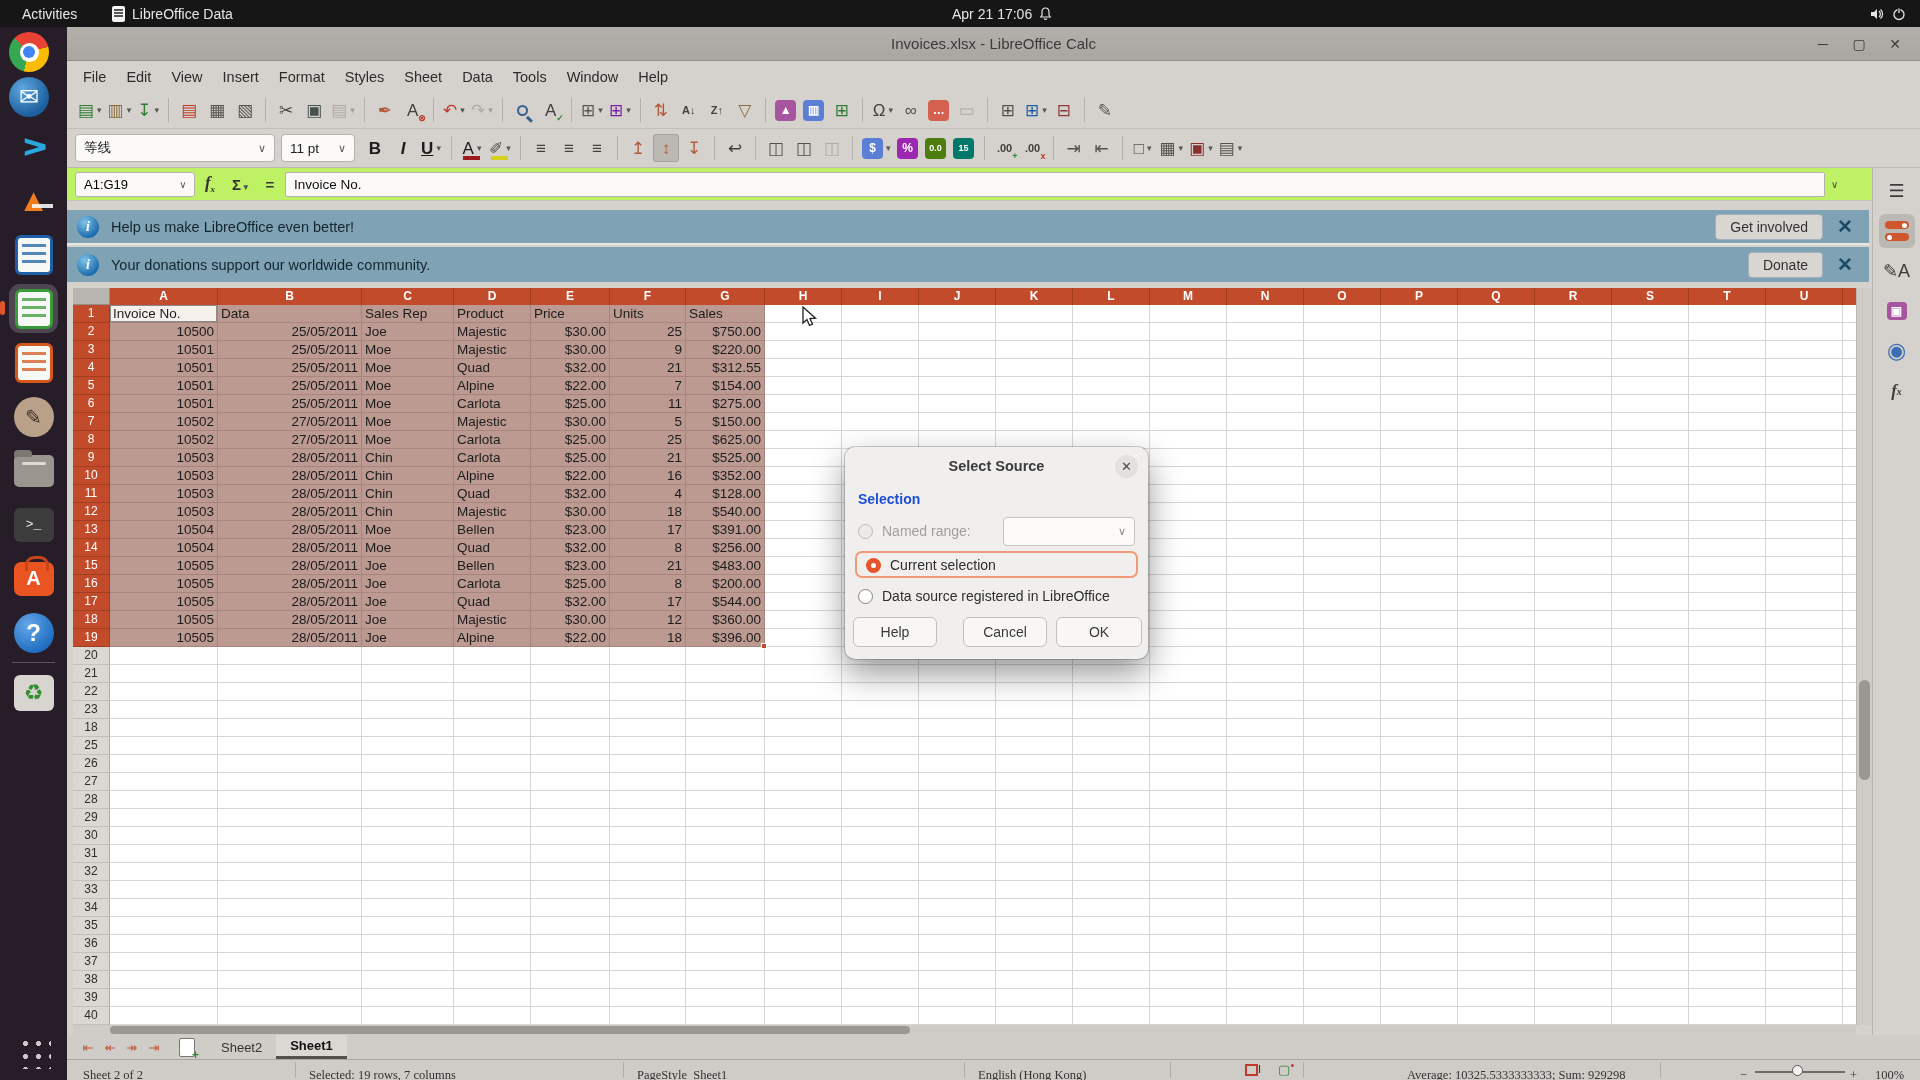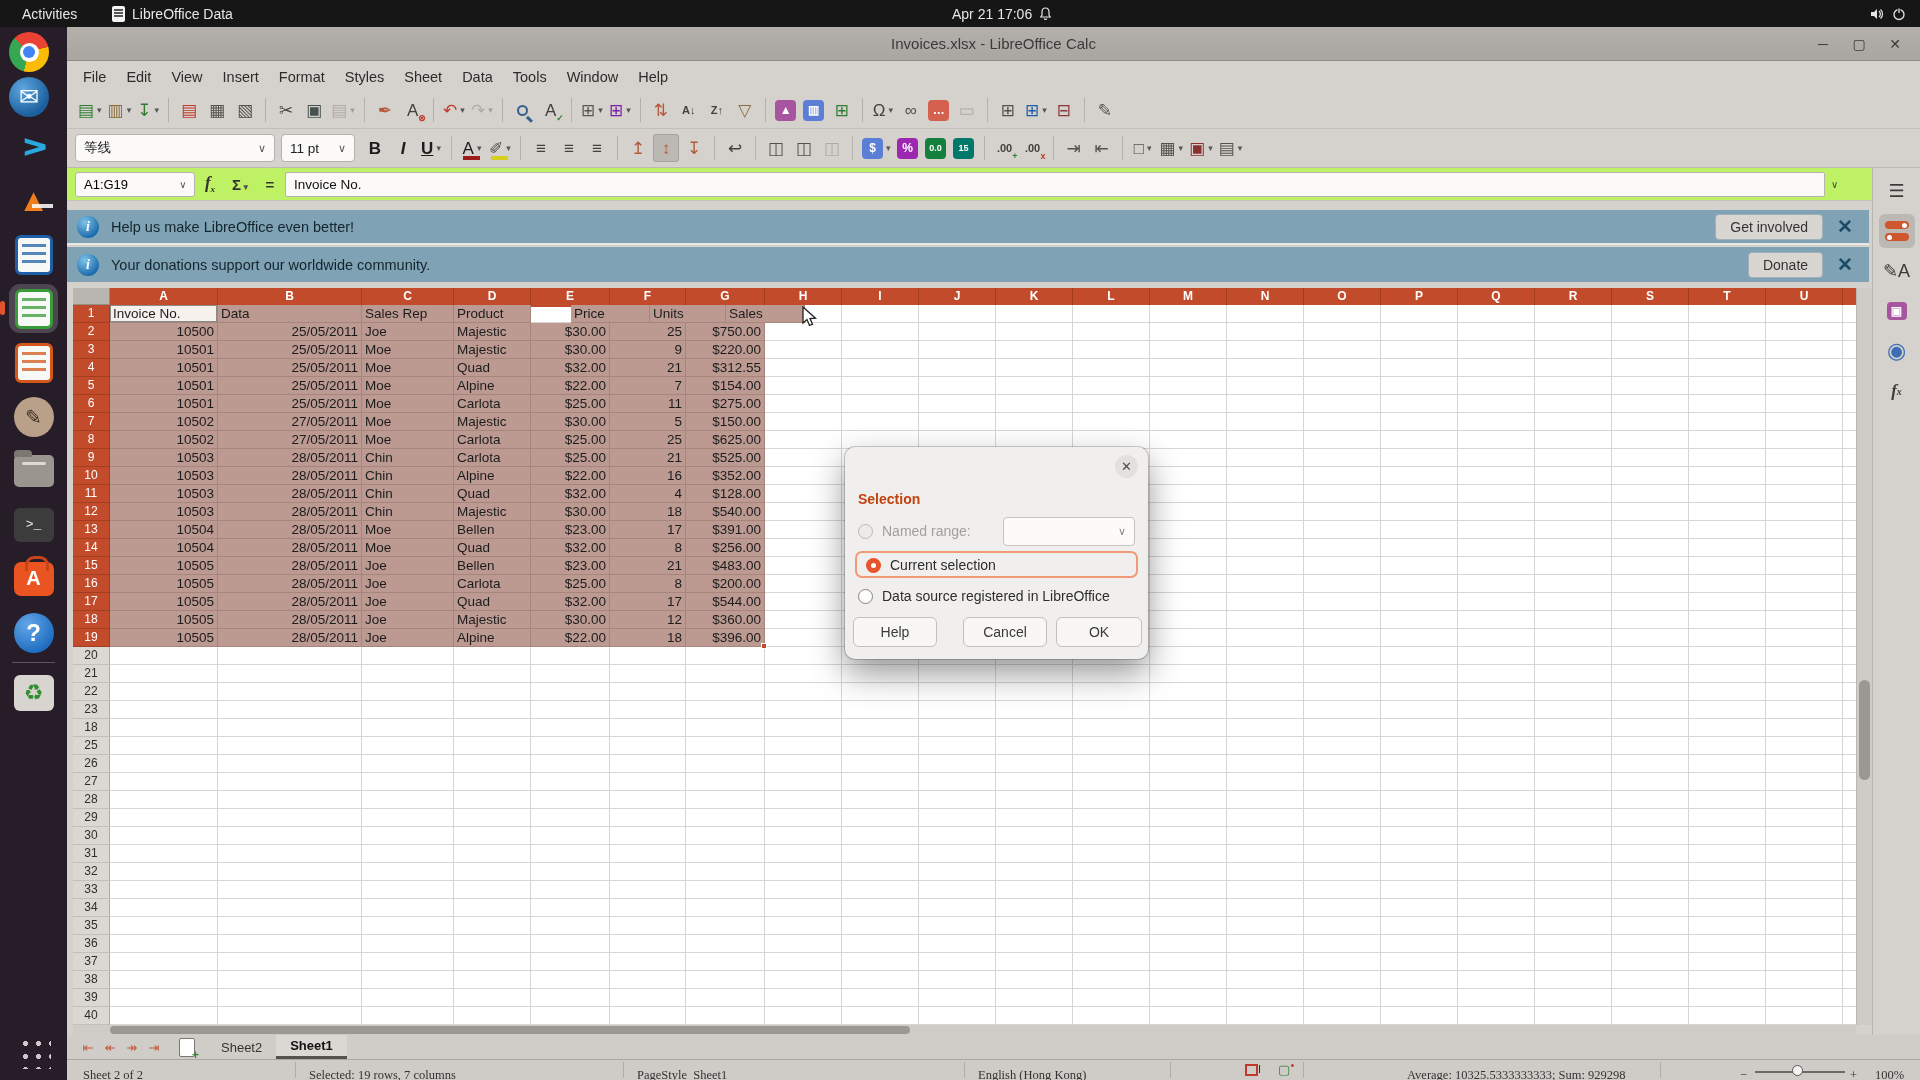--- a/index.html
+++ b/index.html
@@ -201,21 +201,21 @@
     border-radius:50%; background:#f4f3f1; }
   #zoom-pct { position:absolute; left:1808px; top:3px; }
 
   
   #dialog { position:absolute; left:845px; top:447px; width:303px; height:212px; background:#f1efed;
     border-radius:10px; box-shadow:0 14px 34px rgba(0,0,0,.42), 0 0 0 1px rgba(0,0,0,.18); z-index:90; }
   #dialog-title { position:absolute; left:0; top:0; width:100%; height:38px; display:flex;
     align-items:center; justify-content:center; font-weight:bold; font-size:14.5px; color:#3b3b3b; }
   #dialog-close { position:absolute; right:10px; top:8px; width:23px; height:23px; border-radius:50%;
     background:#e3e1de; color:#4a4a4a; font-size:13px; display:flex; align-items:center; justify-content:center; }
-  #dlg-section { position:absolute; left:13px; top:44px; font-weight:bold; font-size:14px; color:#c2410c; }
+  #dlg-section { position:absolute; left:13px; top:44px; font-weight:bold; font-size:14px; color:#1d4ed8; }
   .dlg-row { position:absolute; left:13px; display:flex; align-items:center; font-size:14px; color:#2d2d2d; }
   .radio { width:15px; height:15px; border-radius:50%; border:1.5px solid #86837e; background:#fdfdfc;
     margin-right:9px; flex:none; }
   .radio.disabled { border-color:#bdbab5; background:#edebe8; }
   .radio.checked { border:none; background:#e6542c; position:relative; }
   .radio.checked::after { content:""; position:absolute; left:5px; top:5px; width:5px; height:5px;
     border-radius:50%; background:#fff; }
   #row-named { top:76px; color:#a19f9b; }
   #dlg-dropdown { position:absolute; left:158px; top:70px; width:132px; height:29px; background:#fcfbfa;
     border:1px solid #c6c3c0; border-radius:4px; }
@@ -520,21 +520,21 @@
         </div>
         <div class="tb-sep"></div>
         <div class="tbi">
           <div class="sw" style="background: rgb(91, 127, 212);">$</div>
           <span class="caret">▾</span>
         </div>
         <div class="tbi">
           <div class="sw" style="background: rgb(156, 39, 176);">%</div>
         </div>
         <div class="tbi">
-          <div class="sw" style="background: #15803d; font-size: 9px;">0.0</div>
+          <div class="sw" style="background: #4d7c0f; font-size: 9px;">0.0</div>
         </div>
         <div class="tbi">
           <div class="sw" style="background: rgb(0, 121, 107); font-size: 9px;">15</div>
         </div>
         <div class="tb-sep"></div>
         <div class="tbi">
           <div class="t" style="color: rgb(68, 65, 61);">.00</div>
           <span class="sub" style="color: rgb(47, 125, 49);">+</span>
         </div>
         <div class="tbi">
@@ -686,21 +686,21 @@
       <div class="vline" style="left: 1655px;"></div>
       <div class="vline" style="left: 1732px;"></div>
     </div>
   <div id="selection">
     <div id="sel-table">
         <div class="srow">
           <div class="scell txt active" style="width: 108px;">Invoice No.</div>
           <div class="scell txt" style="width: 144px;">Data</div>
           <div class="scell txt" style="width: 92px;">Sales Rep</div>
           <div class="scell txt" style="width: 77px;">Product</div>
-          <div class="scell txt" style="width: 79px; margin-left: 40px;">Price</div>
+          <div class="scell txt" style="width: 79px;">Price</div>
           <div class="scell txt" style="width: 76px;">Units</div>
           <div class="scell txt" style="width: 79px;">Sales</div>
         </div>
         <div class="srow">
           <div class="scell num" style="width: 108px;">10500</div>
           <div class="scell num" style="width: 144px;">25/05/2011</div>
           <div class="scell txt" style="width: 92px;">Joe</div>
           <div class="scell txt" style="width: 77px;">Majestic</div>
           <div class="scell num" style="width: 79px;">$30.00</div>
           <div class="scell num" style="width: 76px;">25</div>
@@ -918,20 +918,21 @@
     <span class="seg" style="left:1340px">Average: 10325.5333333333; Sum: 929298</span>
     <span class="sep" style="left:1593px"></span>
     <span class="seg" id="zoom-minus">−</span>
     <span id="zoom-track"></span>
     <span id="zoom-thumb"></span>
     <span class="seg" id="zoom-plus">+</span>
     <span class="seg" id="zoom-pct">100%</span>
   </div>
 
   <div id="dialog">
+    <div id="dialog-title">Select Source</div>
     <div id="dialog-close">✕</div>
     <div id="dlg-section">Selection</div>
 
     <div class="dlg-row" id="row-named">
       <span class="radio disabled"></span>
       <span>Named range:</span>
     </div>
     <div id="dlg-dropdown">
       <span class="drop">∨</span>
     </div>

